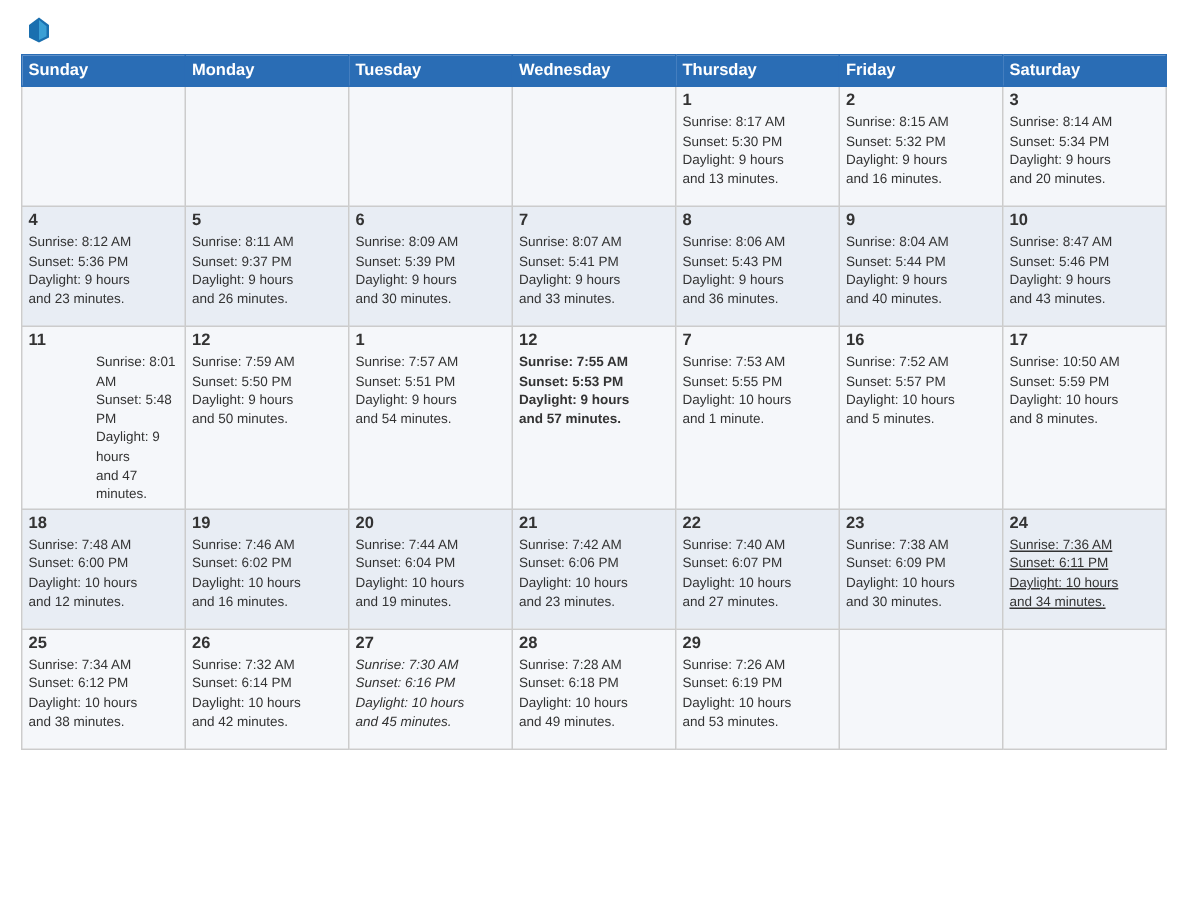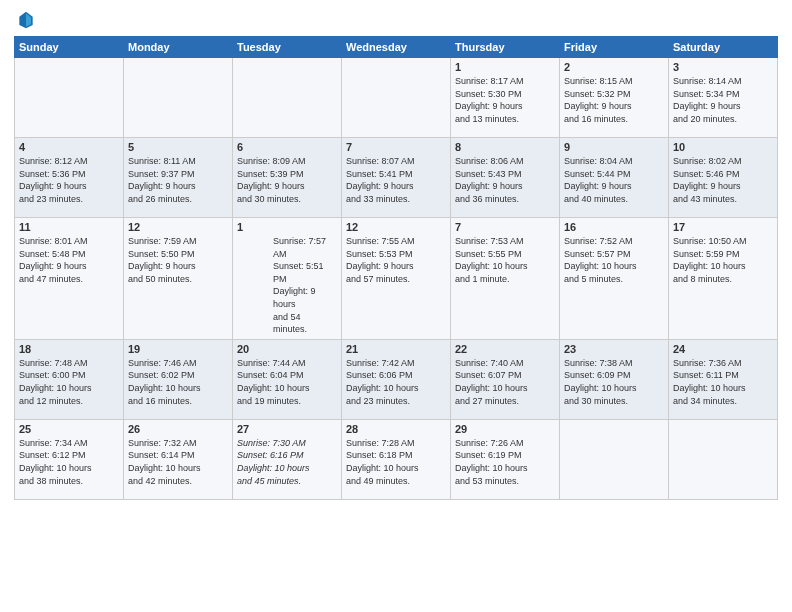--- a/index.html
+++ b/index.html
@@ -185,51 +185,51 @@
           </td>
           <td>
             <span class="day-num">9</span>
             <div class="day-info" style="white-space: pre-line;">Sunrise: 8:04 AM
 Sunset: 5:44 PM
 Daylight: 9 hours
 and 40 minutes.</div>
           </td>
           <td>
             <span class="day-num">10</span>
-            <div class="day-info" style="white-space: pre-line;">Sunrise: 8:02 AM
+            <div class="day-info" style="white-space: pre-line;">Sunrise: 8:47 AM
 Sunset: 5:46 PM
 Daylight: 9 hours
 and 43 minutes.</div>
           </td>
         </tr>
         <tr>
           <td>
             <span class="day-num">11</span>
-            <div class="day-info" style="white-space: pre-line;">Sunrise: 8:01 AM
+            <div class="day-info" style="white-space: pre-line; margin-left: 45px;">Sunrise: 8:01 AM
 Sunset: 5:48 PM
 Daylight: 9 hours
 and 47 minutes.</div>
           </td>
           <td>
             <span class="day-num">12</span>
             <div class="day-info" style="white-space: pre-line;">Sunrise: 7:59 AM
 Sunset: 5:50 PM
 Daylight: 9 hours
 and 50 minutes.</div>
           </td>
           <td>
             <span class="day-num">1</span>
-            <div class="day-info" style="white-space: pre-line; margin-left: 36px;">Sunrise: 7:57 AM
+            <div class="day-info" style="white-space: pre-line;">Sunrise: 7:57 AM
 Sunset: 5:51 PM
 Daylight: 9 hours
 and 54 minutes.</div>
           </td>
           <td>
             <span class="day-num">12</span>
-            <div class="day-info" style="white-space: pre-line;">Sunrise: 7:55 AM
+            <div class="day-info" style="white-space: pre-line; font-weight: bold;">Sunrise: 7:55 AM
 Sunset: 5:53 PM
 Daylight: 9 hours
 and 57 minutes.</div>
           </td>
           <td>
             <span class="day-num">7</span>
             <div class="day-info" style="white-space: pre-line;">Sunrise: 7:53 AM
 Sunset: 5:55 PM
 Daylight: 10 hours
 and 1 minute.</div>
@@ -287,21 +287,21 @@
           </td>
           <td>
             <span class="day-num">23</span>
             <div class="day-info" style="white-space: pre-line;">Sunrise: 7:38 AM
 Sunset: 6:09 PM
 Daylight: 10 hours
 and 30 minutes.</div>
           </td>
           <td>
             <span class="day-num">24</span>
-            <div class="day-info" style="white-space: pre-line;">Sunrise: 7:36 AM
+            <div class="day-info" style="white-space: pre-line; text-decoration: underline;">Sunrise: 7:36 AM
 Sunset: 6:11 PM
 Daylight: 10 hours
 and 34 minutes.</div>
           </td>
         </tr>
         <tr>
           <td>
             <span class="day-num">25</span>
             <div class="day-info" style="white-space: pre-line;">Sunrise: 7:34 AM
 Sunset: 6:12 PM

